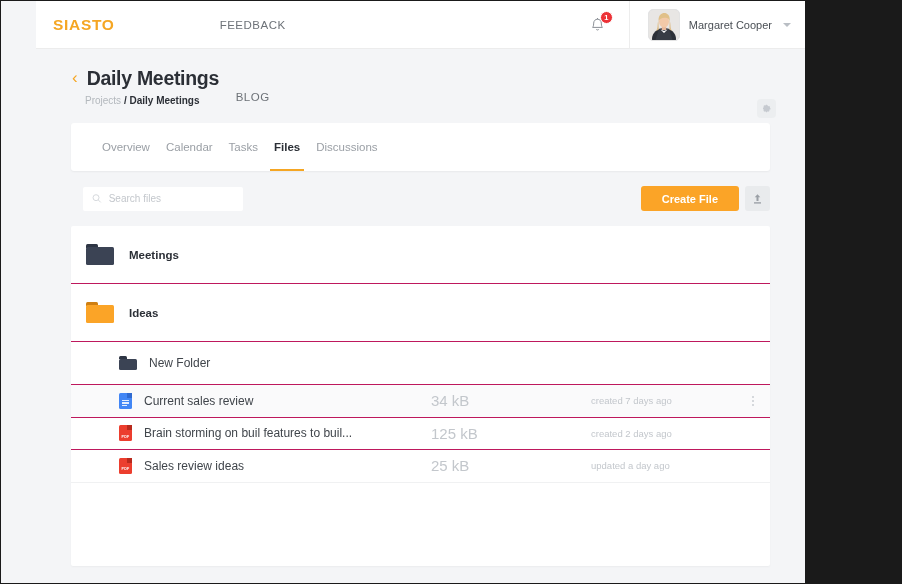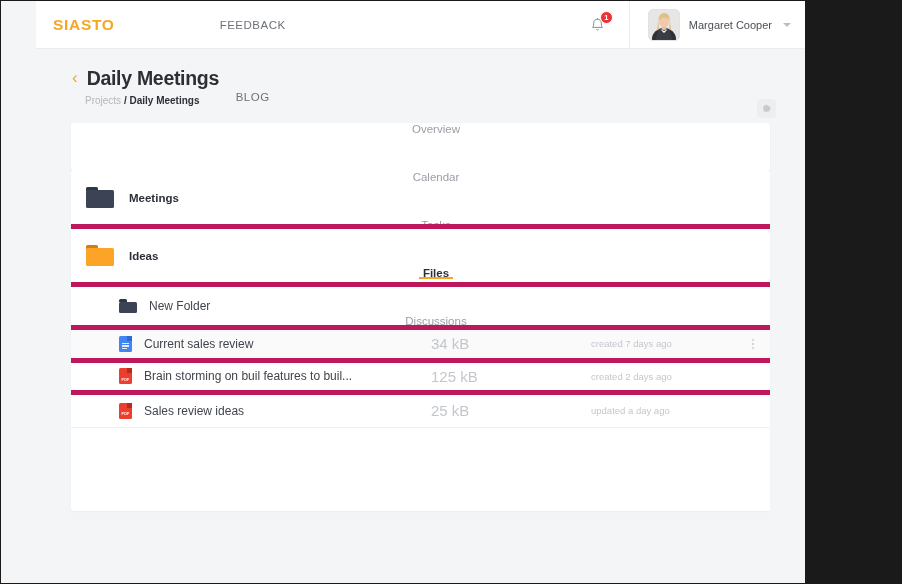--- a/index.html
+++ b/index.html
@@ -153,22 +153,21 @@
     margin: 17px 35px 0 35px;
     background: #ffffff;
     border-radius: 3px;
     box-shadow: 0 1px 2px rgba(0,0,0,0.05);
   }
   .tabs {
     display: flex;
     align-items: center;
     height: 48px;
     padding-left: 31px;
-    gap: 36px;
-    flex-direction: column;
+    gap: 16px;
   }
   .tab {
     font-size: 11.5px;
     color: #9a9fa5;
     cursor: pointer;
     height: 48px;
     display: flex;
     align-items: center;
     position: relative;
   }
@@ -245,21 +244,21 @@
   .filecard {
     margin: 0 35px;
     background: #ffffff;
     border-radius: 2px;
     min-height: 340px;
     box-shadow: 0 1px 2px rgba(0,0,0,0.04);
   }
   .row {
     display: flex;
     align-items: center;
-    border-bottom: 5px solid #be185d;
+    border-bottom: 1px solid #be185d;
     position: relative;
     cursor: pointer;
   }
   .row.folder-row { height: 58px; padding-left: 15px; }
   .row.file-row   { height: 32.5px; padding-left: 48px; }
   .row.hovered    { background: #fafafb; }
   .row:last-child { border-bottom: 1px solid #f0f1f2; }
 
   .row-name {
     display: flex;
@@ -416,20 +415,38 @@
   <div class="card">
     <div class="tabs">
       <div class="tab">Overview</div>
       <div class="tab">Calendar</div>
       <div class="tab">Tasks</div>
       <div class="tab active">Files</div>
       <div class="tab">Discussions</div>
     </div>
   </div>
 
+  <div class="toolbar">
+    <div class="search-box">
+      <svg width="11" height="11" viewBox="0 0 14 14">
+        <circle cx="5.8" cy="5.8" r="4.3" fill="none" stroke="#c9cdd2" stroke-width="1.1"></circle>
+        <line x1="9" y1="9" x2="12.6" y2="12.6" stroke="#c9cdd2" stroke-width="1.1"></line>
+      </svg>
+      <input class="search-input" type="text" placeholder="Search files" style="">
+    </div>
+    <div class="toolbar-right">
+      <button class="btn-create">Create File</button>
+      <div class="btn-upload">
+        <svg width="11" height="12" viewBox="0 0 12 13">
+          <path d="M6 1.3 L9 4.6 H7.1 V8.6 H4.9 V4.6 H3 Z" fill="#9ba0a6"></path>
+          <rect x="2.2" y="10" width="7.6" height="1.5" fill="#9ba0a6"></rect>
+        </svg>
+      </div>
+    </div>
+  </div>
 
   <div class="filecard">
 
     <div class="row folder-row">
       <div class="row-name">
         <span class="folder-ico">
           <span class="tab-top" style="background:#2e3544"></span>
           <span class="body" style="background:#3b4354"></span>
         </span>
         <span class="folder-label">Meetings</span>

